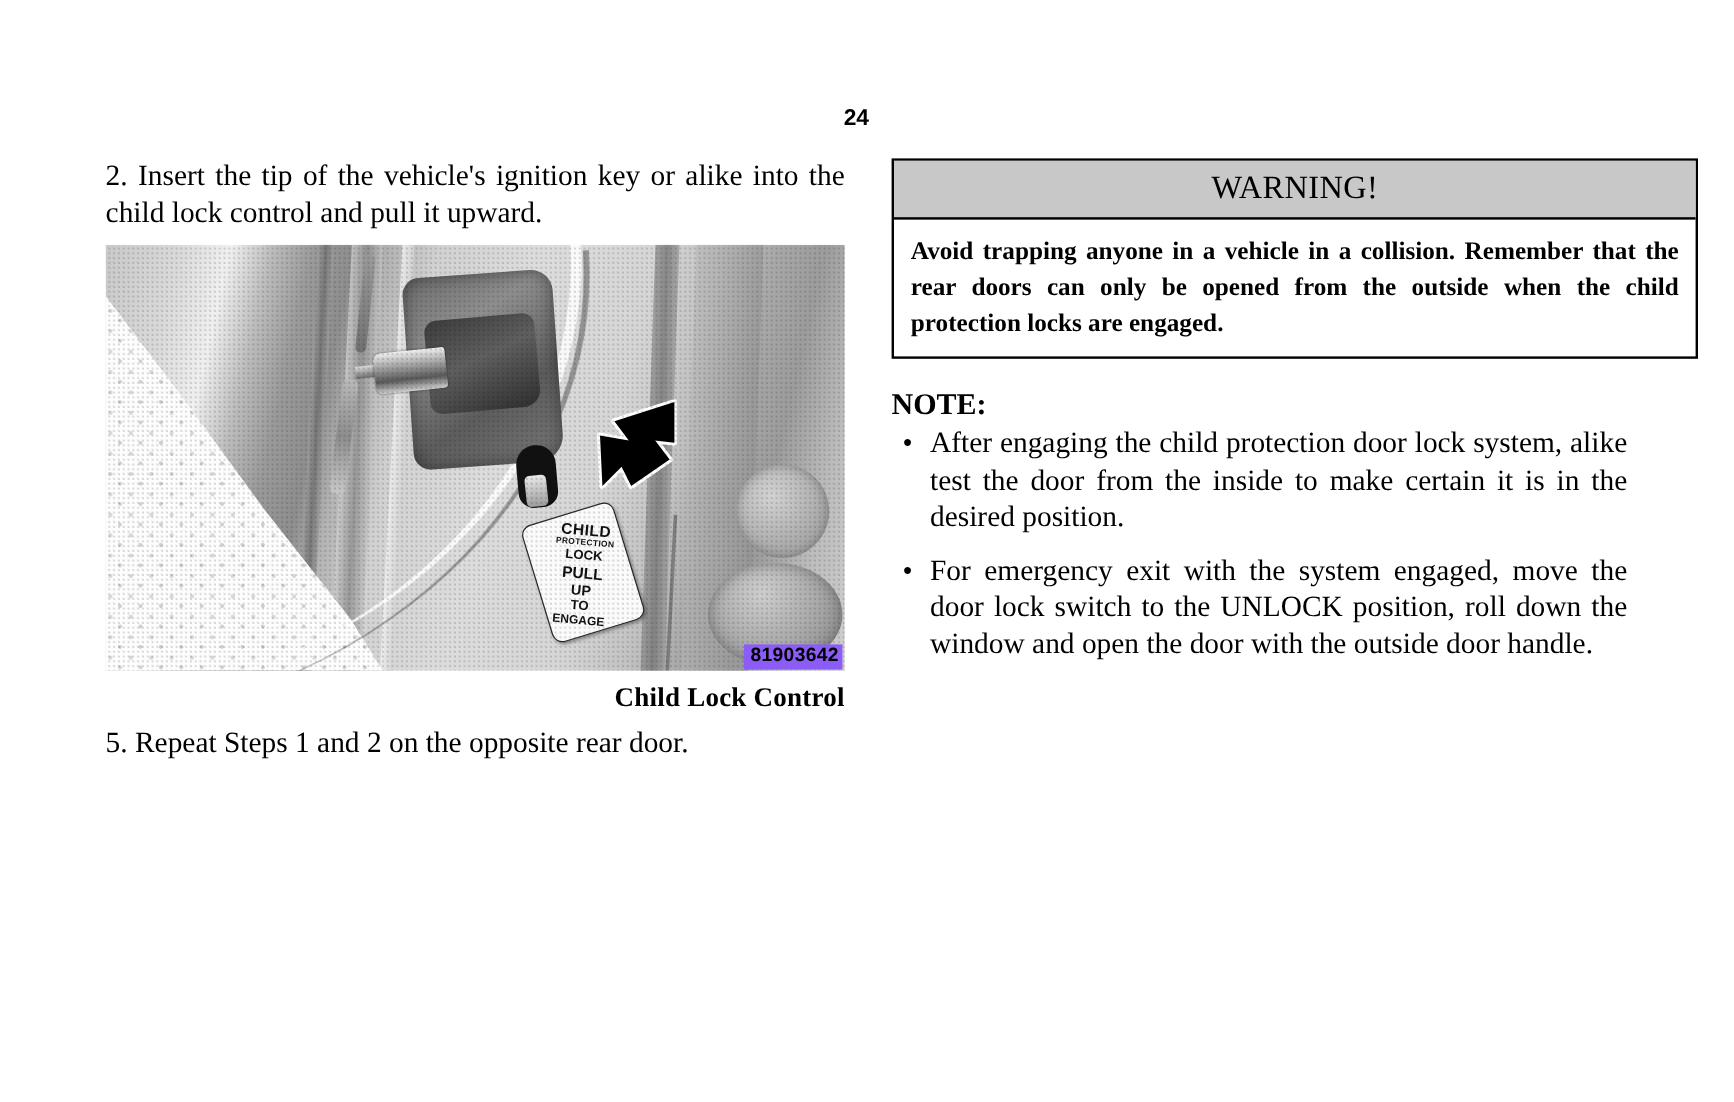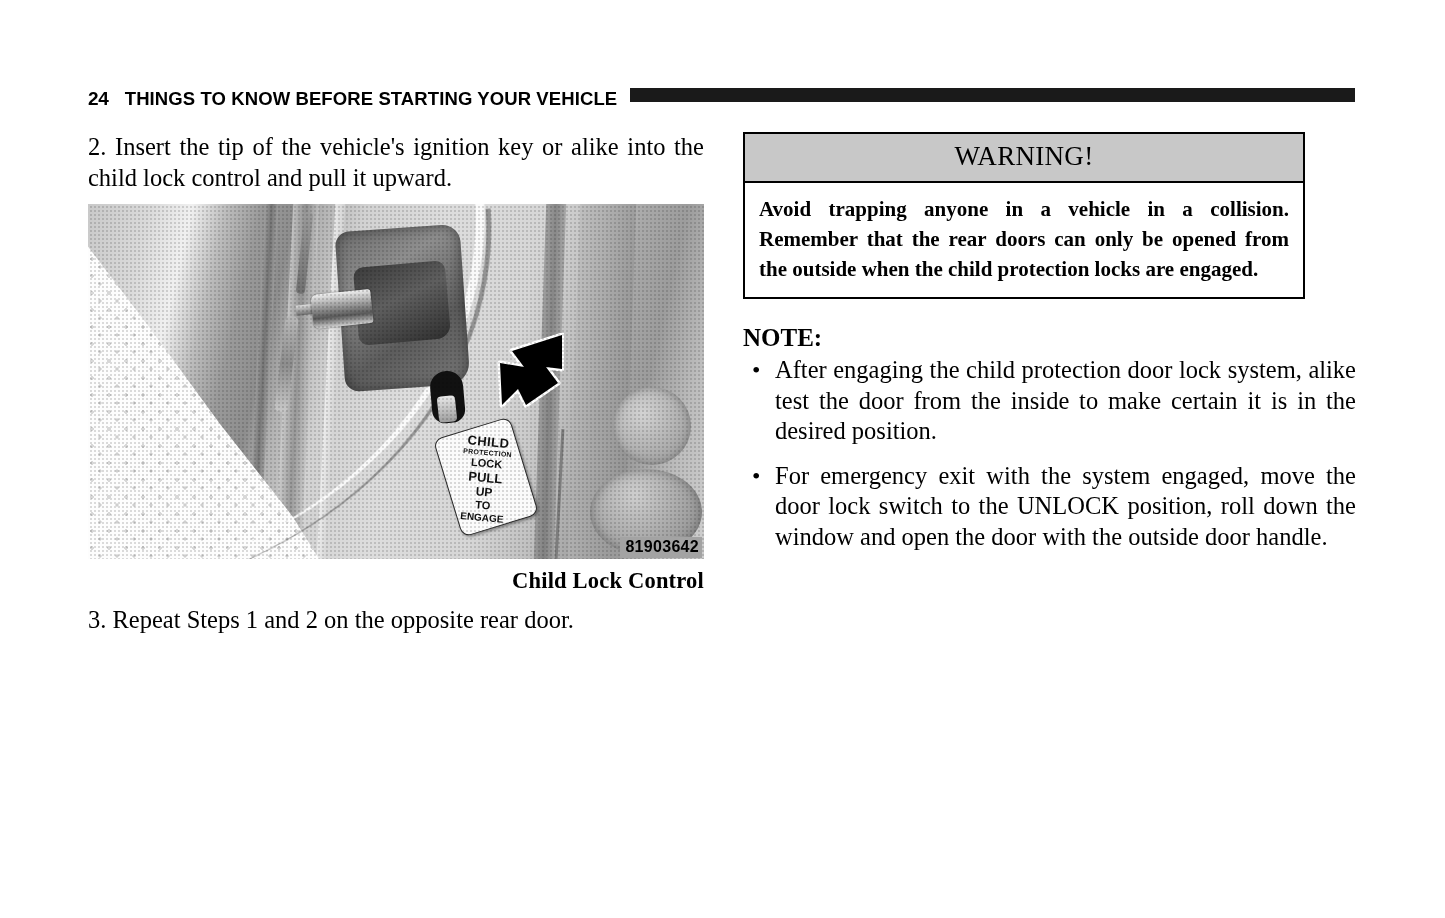--- a/index.html
+++ b/index.html
@@ -17,21 +17,22 @@
   }
 
   
   #page-header {
     position: absolute;
     left: 88px;
     top: 88px;
     width: 1267px;
     height: 22px;
     display: flex;
-    align-items: flex-start;
+    align-items: center;
+    flex-direction: column;
   }
   #page-header .pg-num {
     font-family: "Liberation Sans", "DejaVu Sans", sans-serif;
     font-weight: bold;
     font-size: 19px;
     letter-spacing: -0.2px;
     margin-right: 16px;
   }
   #page-header .hdr-title {
     font-family: "Liberation Sans", "DejaVu Sans", sans-serif;
@@ -280,41 +281,41 @@
     width: 3px; height: 130px;
     background: #6f6f6f;
     transform: rotate(3deg);
     opacity: .8;
   }
   
   .ph-id {
     position: absolute;
     right: 2px;
     bottom: 1px;
-    background: #a3a3a3;
+    background: #8b5cf6;
     font-family: "Liberation Sans", "DejaVu Sans", sans-serif;
     font-weight: bold;
     font-size: 16px;
     letter-spacing: .3px;
     padding: 1px 3px 2px 5px;
     z-index: 5;
     margin-left: 16px;
   }
   .fig-caption {
     margin-top: 9px;
     text-align: right;
     font-size: 22.5px;
     font-weight: bold;
     letter-spacing: .2px;
   }
 
   
   .warn-box {
     border: 2.5px solid #000000;
-    width: 562px;
+    width: 672px;
     box-sizing: border-box;
   }
   .warn-head {
     background: #c8c8c8;
     border-bottom: 2.5px solid #000000;
     text-align: center;
     font-size: 27px;
     line-height: 31px;
     padding: 7px 0 9px 0;
     letter-spacing: .3px;
@@ -354,21 +355,20 @@
     top: 0;
     font-size: 24px;
     line-height: 30.5px;
   }
 </style>
 </head>
 <body>
 
 <div id="page-header">
   <span class="pg-num">24</span>
-  <span class="hdr-title">THINGS TO KNOW BEFORE STARTING YOUR VEHICLE</span>
   <span class="hdr-rule"></span>
 </div>
 
 <div class="col-left">
 
   <p class="body-text step">2.  Insert the tip of the vehicle's ignition key or alike into the child lock control and pull it upward.</p>
 
   <div class="figure">
     <div class="photo">
       <div class="ph-panel"></div>
@@ -410,21 +410,21 @@
           <div class="st-to">TO</div>
           <div class="st-eng">ENGAGE</div>
         </div>
       </div>
 
       <div class="ph-id">81903642</div>
     </div>
     <div class="fig-caption">Child Lock Control</div>
   </div>
 
-  <p class="body-text step" style="margin-top:11px;">3.  Repeat Steps 1 and 2 on the opposite rear door.</p>
+  <p class="body-text step" style="margin-top:11px;">5.  Repeat Steps 1 and 2 on the opposite rear door.</p>
 
 
 </div>
 
 <div class="col-right">
 
   <div class="warn-box">
     <div class="warn-head">WARNING!</div>
     <div class="warn-body">
       <p>Avoid trapping anyone in a vehicle in a collision. Remember that the rear doors can only be opened from the outside when the child protection locks are engaged.</p>

